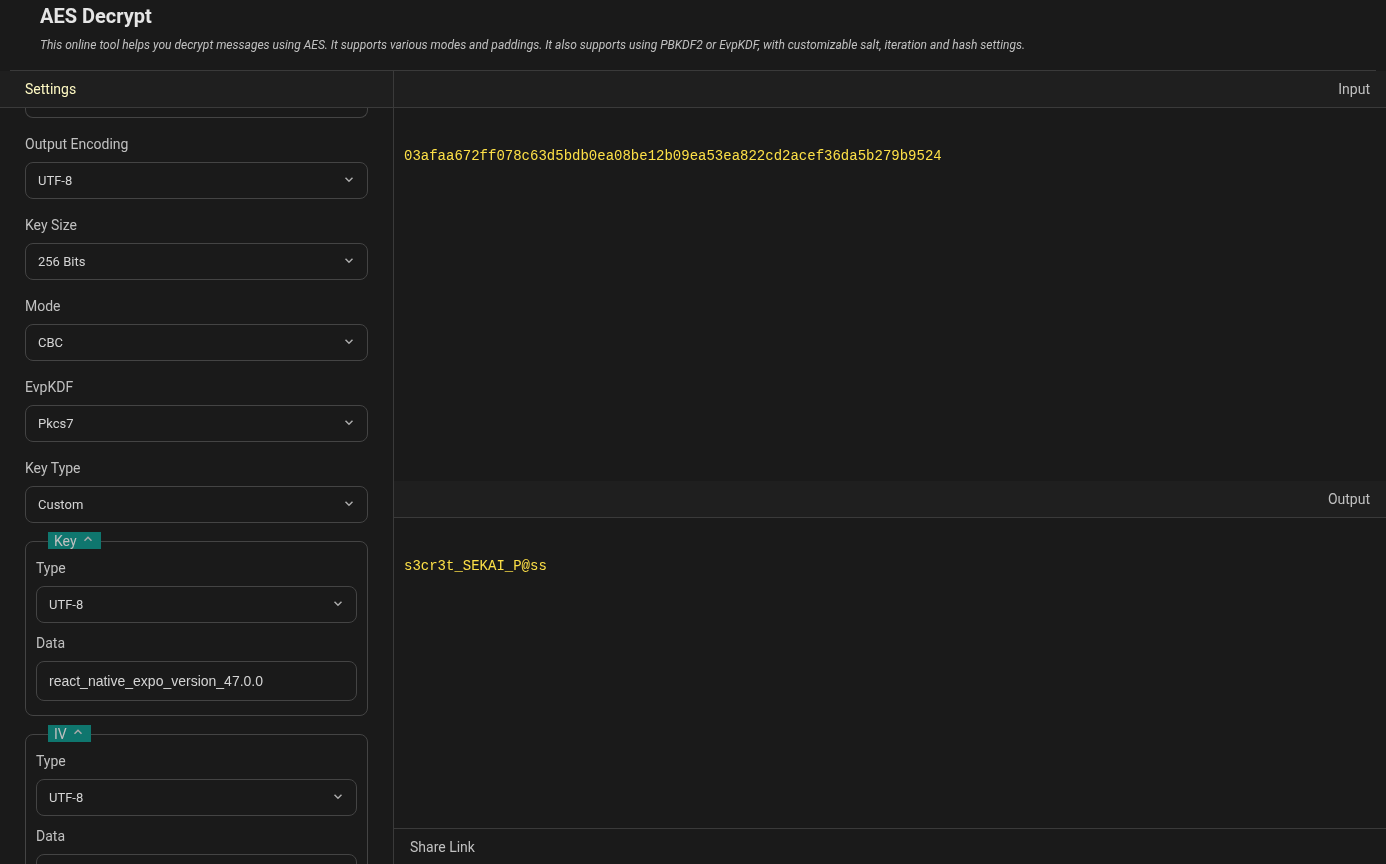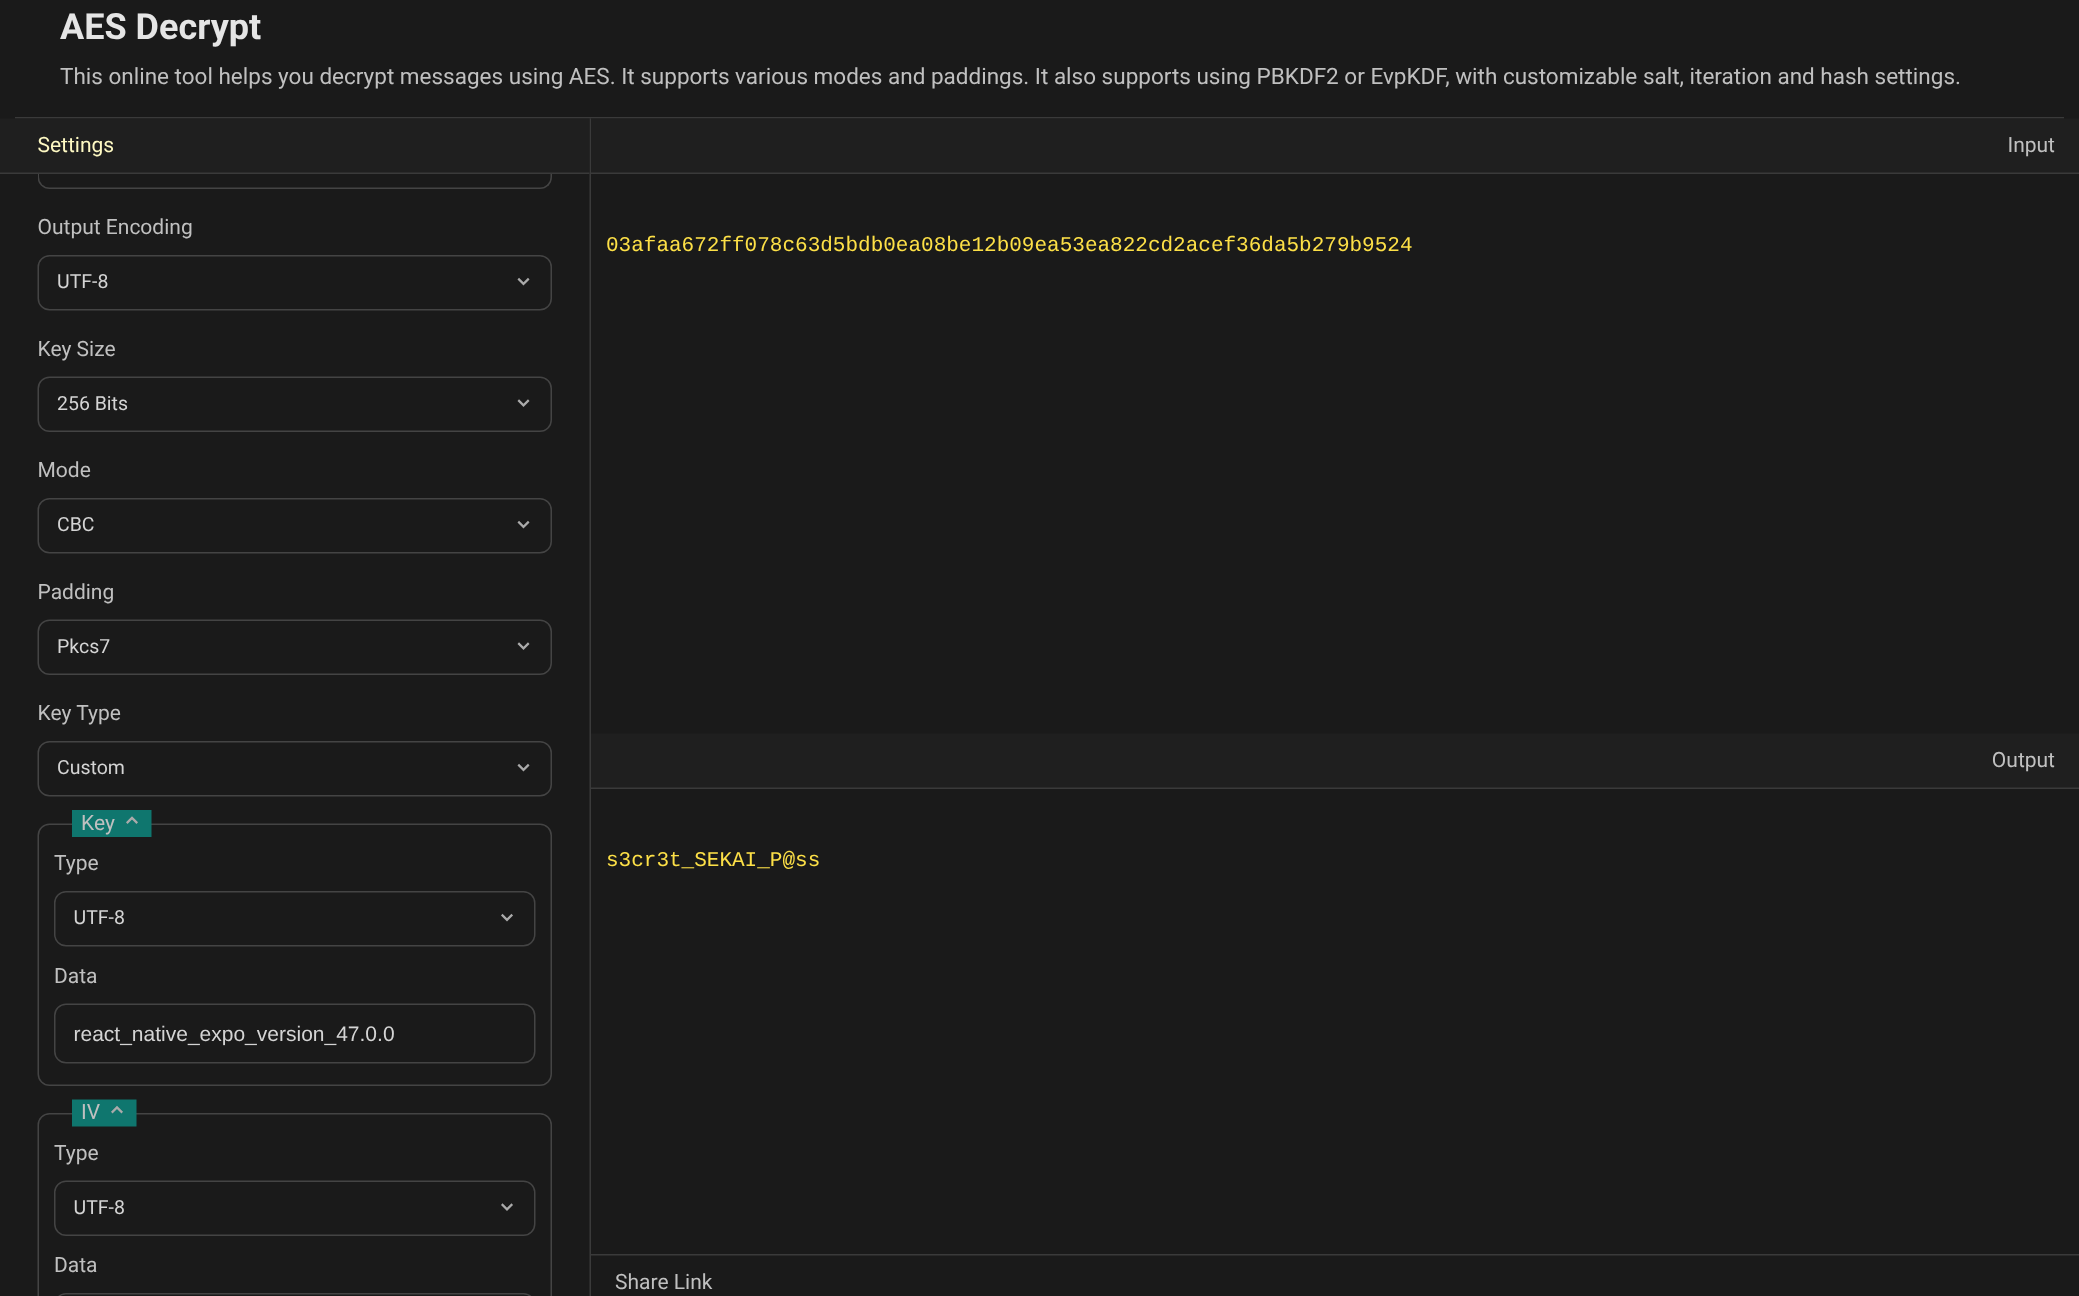--- a/index.html
+++ b/index.html
@@ -13,28 +13,29 @@
   color: #d4d4d4;
   width: 1386px;
   height: 864px;
   overflow: hidden;
 }
 .header {
   padding: 4px 40px 18px 40px;
   background: #1a1a1a;
 }
 .title {
-  font-size: 24px;
+  font-size: 20px;
   font-weight: 700;
   color: #e5e5e5;
   margin-bottom: 10px;
 }
 .description {
-  font-size: 15px;
-  color: #c0c0c0;
+  font-size: 12px;
+  color: #c0c0c0;
+  font-style: italic;
 }
 .divider {
   height: 1px;
   background: #3a3a3a;
   margin: 0 10px;
 }
 .main {
   display: flex;
   height: calc(100% - 70px);
 }
@@ -223,21 +224,21 @@
           <div class="select">CBC</div>
           <span class="chevron">
             <svg class="chev" viewBox="0 0 24 24" fill="none" stroke="#aaa" stroke-width="2.5">
                 <polyline points="6 9 12 15 18 9"></polyline>
               </svg>
           </span>
         </div>
       </div>
 
       <div class="field-group">
-        <div class="field-label">Padding</div>
+        <div class="field-label">EvpKDF</div>
         <div class="select-wrap">
           <div class="select">Pkcs7</div>
           <span class="chevron">
             <svg class="chev" viewBox="0 0 24 24" fill="none" stroke="#aaa" stroke-width="2.5">
                 <polyline points="6 9 12 15 18 9"></polyline>
               </svg>
           </span>
         </div>
       </div>
 

